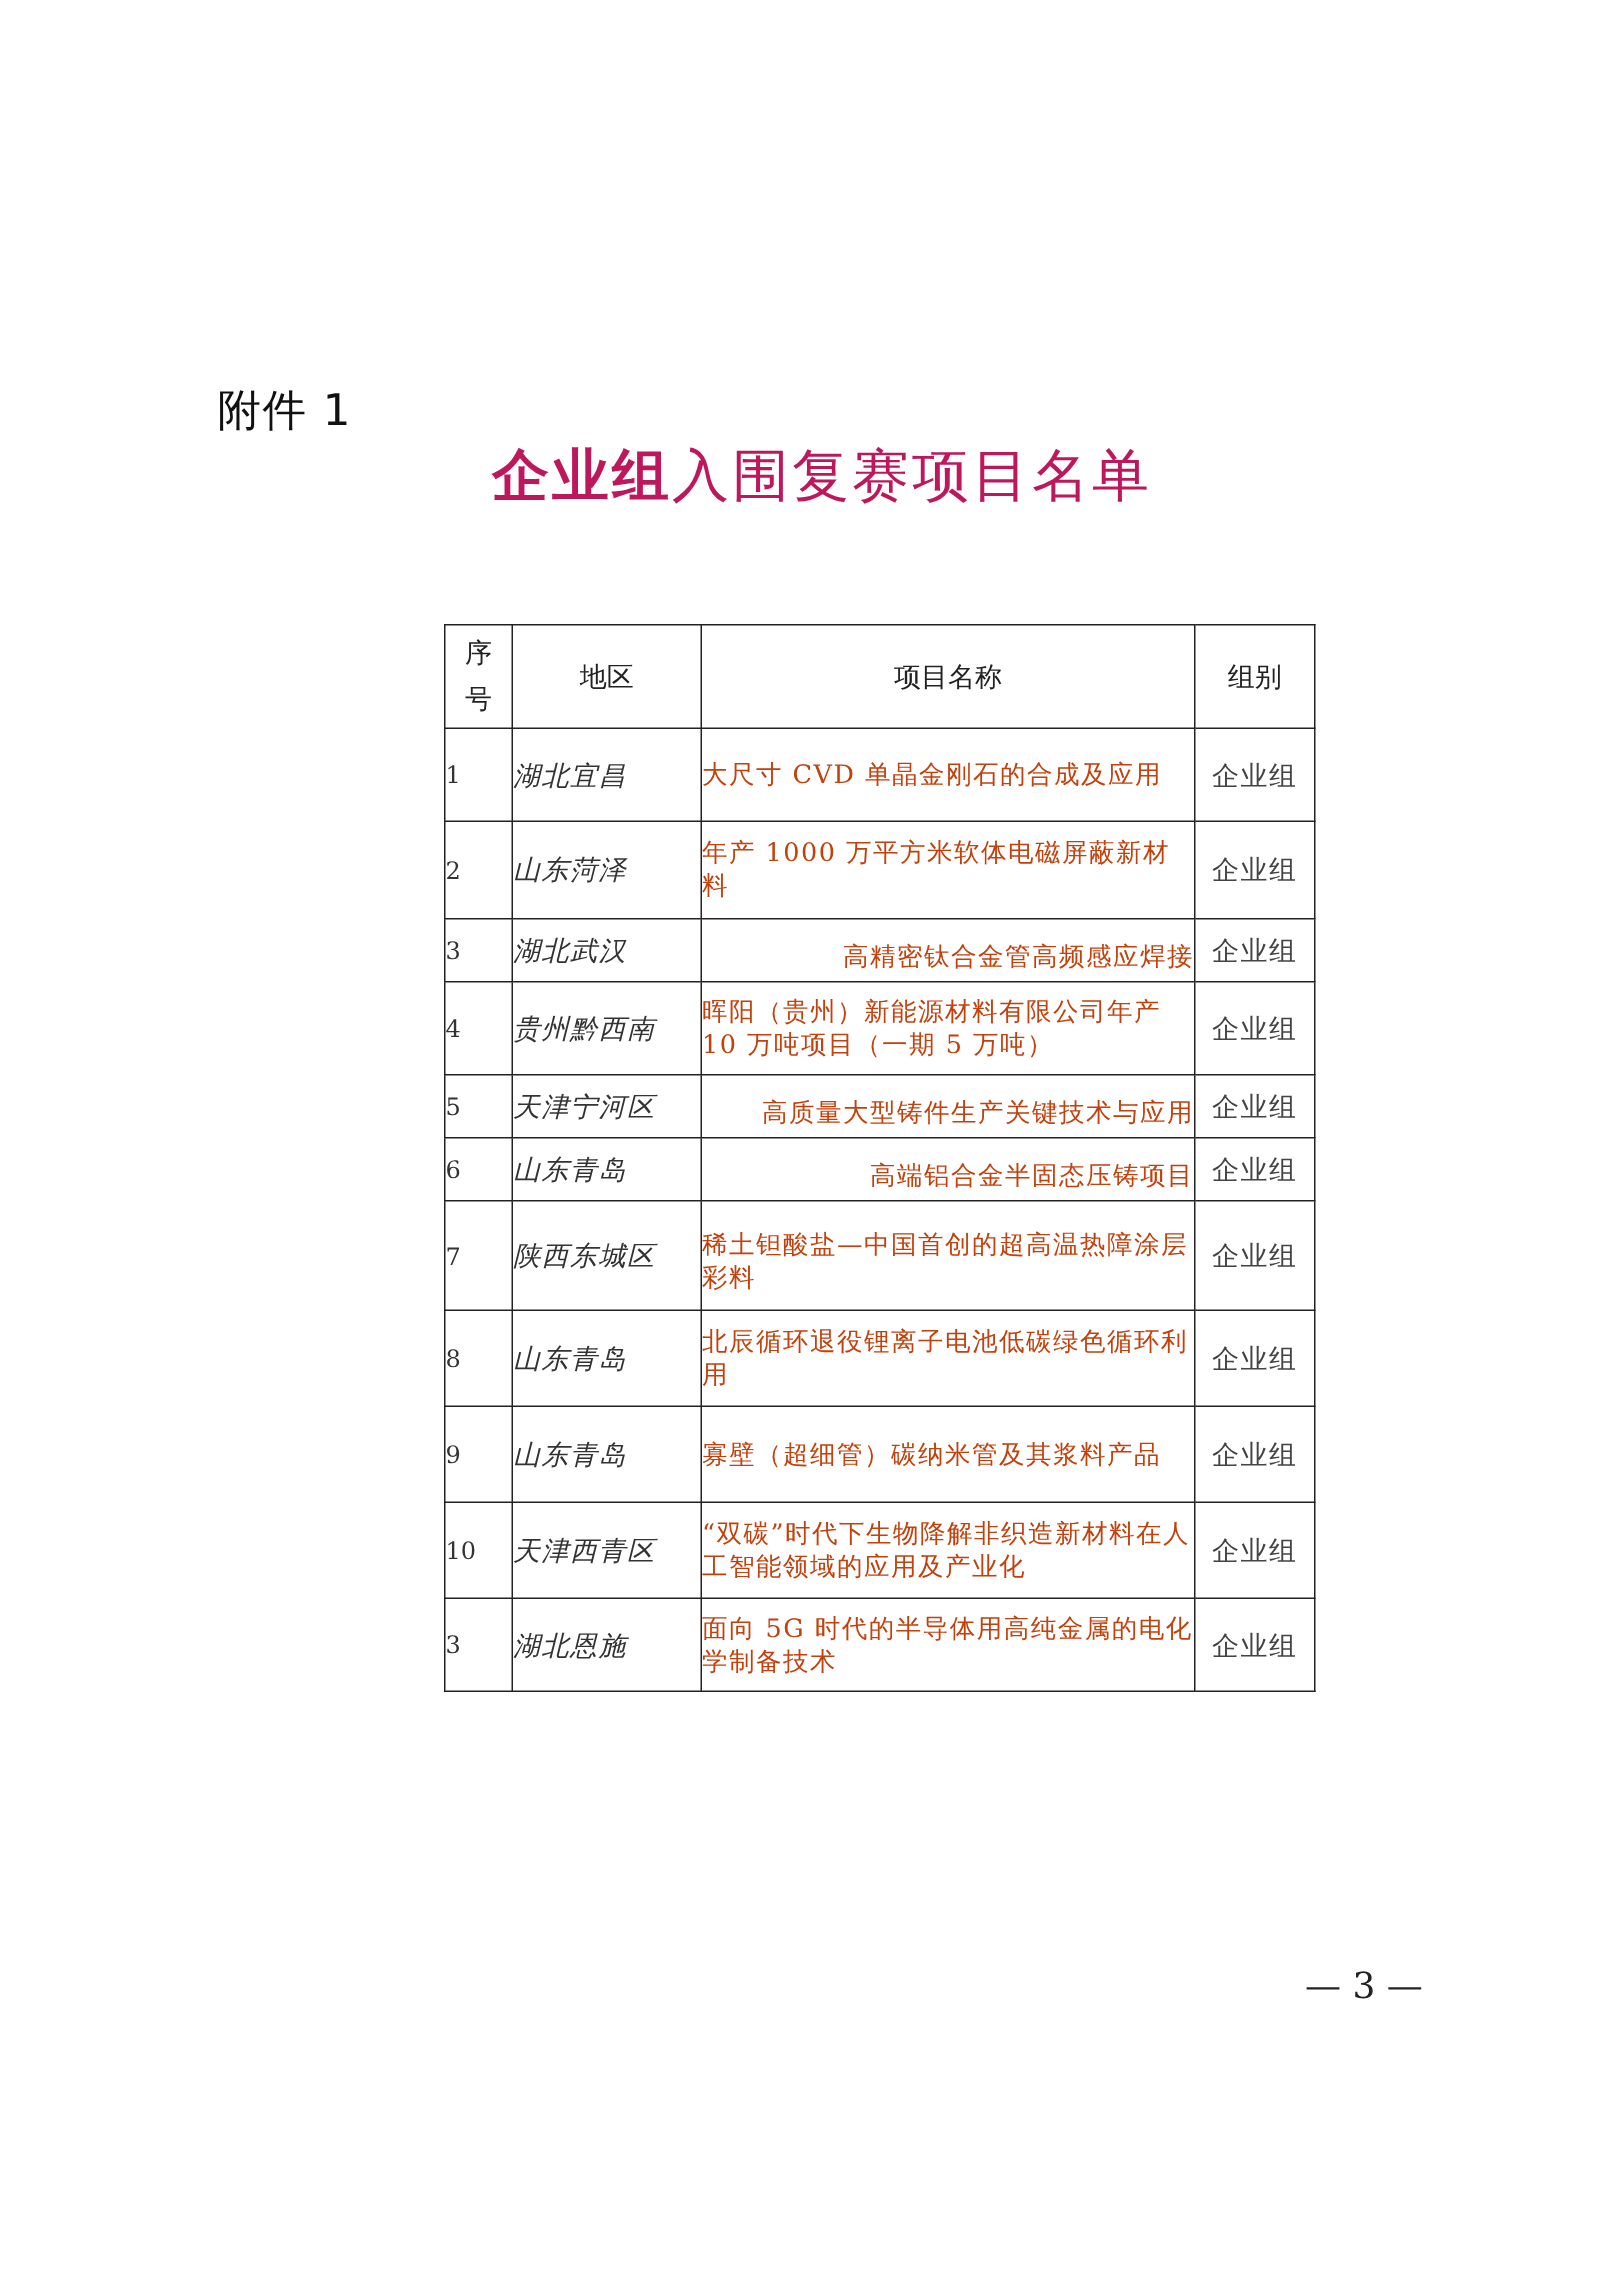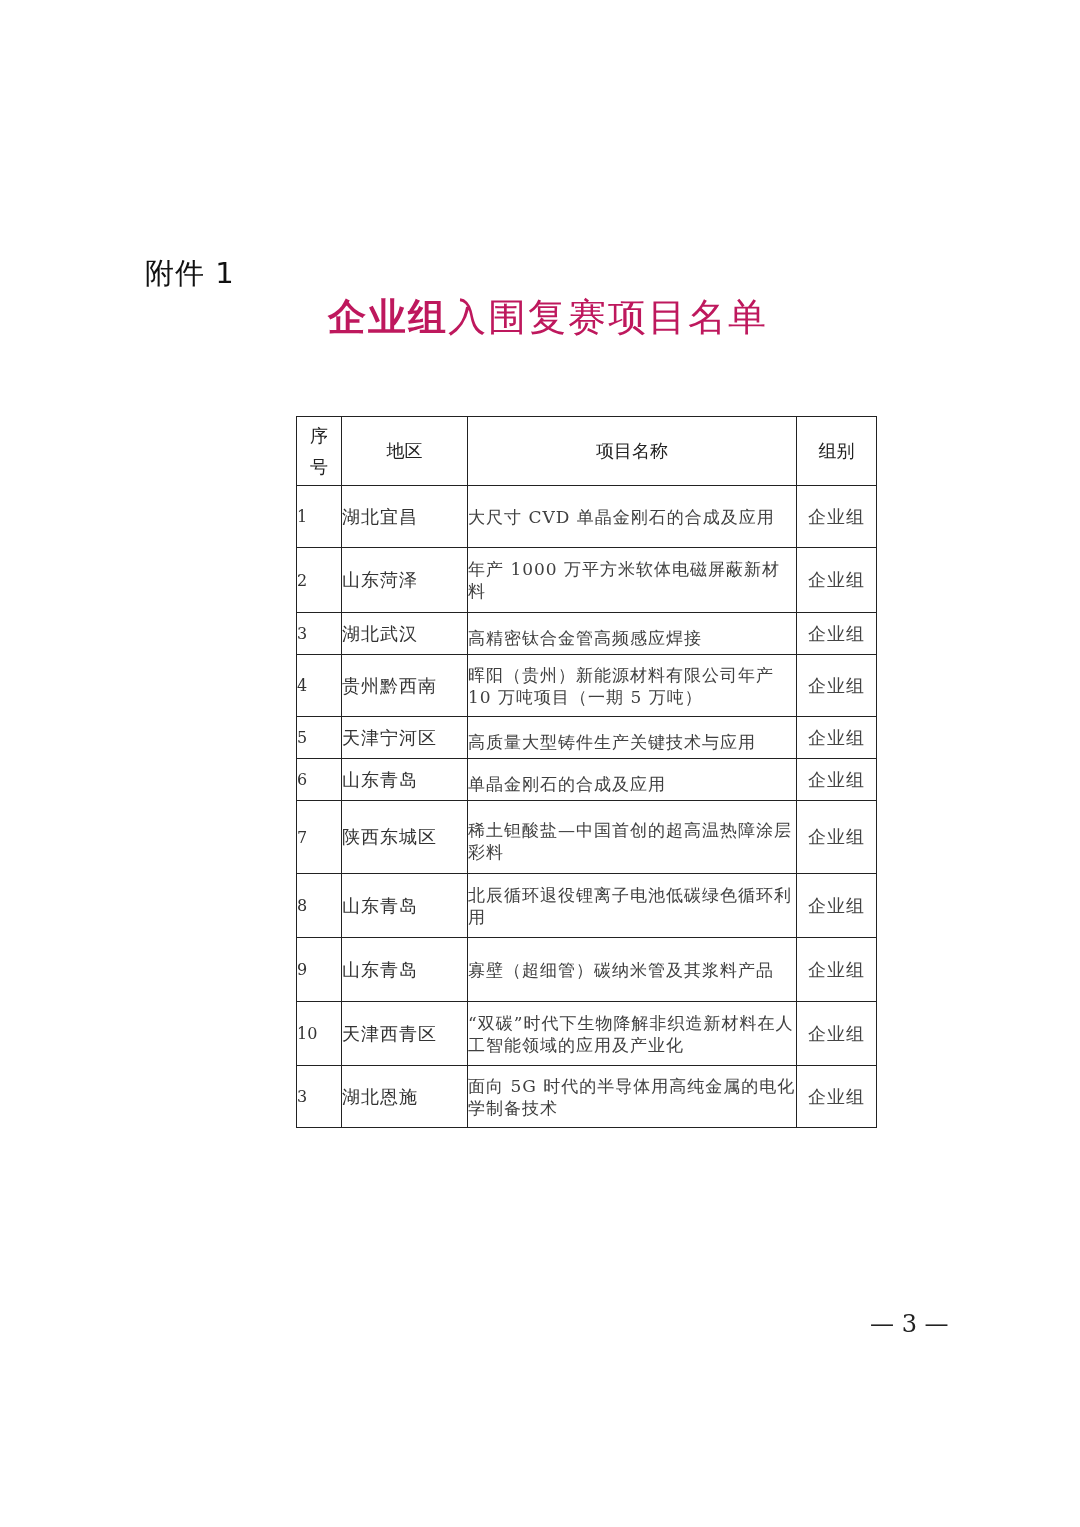--- a/index.html
+++ b/index.html
@@ -59,31 +59,32 @@
     td.seq {
       font-size: 16px;
       padding-left: 10px;
       color: #333;
     }
     td.region {
       font-size: 18px;
       padding-left: 10px;
       color: #333;
       letter-spacing: 1px;
+      font-style: italic;
     }
     td.project {
       font-size: 17px;
       padding: 2px 10px 6px 10px;
-      color: #404040;
+      color: #c2410c;
       line-height: 22px;
       letter-spacing: 1px;
       vertical-align: top;
       margin-left: 40px;
     }
-    td.project.single { padding-top: 8px; }
+    td.project.single { padding-top: 8px; text-align: right; }
     td.group {
       font-size: 18px;
       text-align: center;
       color: #444;
       padding-top: 10px;
       letter-spacing: 1px;
     }
     .page-number {
       position: absolute;
       left: 870px;
@@ -142,21 +143,21 @@
     </tr>
     <tr style="height:42px">
       <td class="seq">5</td>
       <td class="region">天津宁河区</td>
       <td class="project single">高质量大型铸件生产关键技术与应用</td>
       <td class="group">企业组</td>
     </tr>
     <tr style="height:42px">
       <td class="seq">6</td>
       <td class="region">山东青岛</td>
-      <td class="project single">单晶金刚石的合成及应用</td>
+      <td class="project single">高端铝合金半固态压铸项目</td>
       <td class="group">企业组</td>
     </tr>
     <tr style="height:73px">
       <td class="seq">7</td>
       <td class="region">陕西东城区</td>
       <td class="project" style="padding-top:8px">稀土钽酸盐—中国首创的超高温热障涂层彩料</td>
       <td class="group">企业组</td>
     </tr>
     <tr style="height:64px">
       <td class="seq">8</td>

